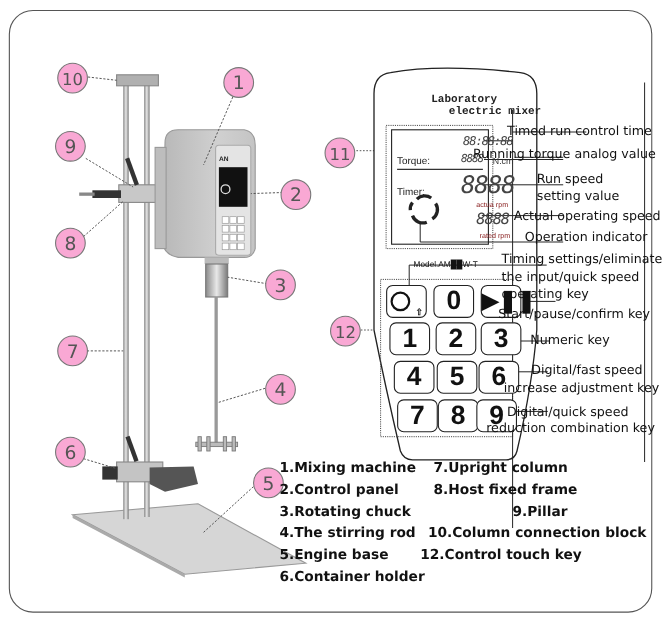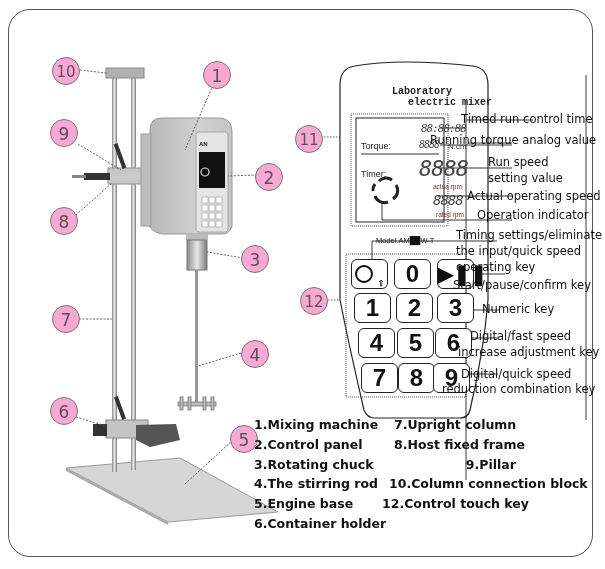--- a/index.html
+++ b/index.html
@@ -191,21 +191,21 @@
 <div class="ann" style="left:430px;top:134px;">Running torque analog value</div>
 <div class="ann" style="left:488px;top:156px;">Run speed</div>
 <div class="ann" style="left:488px;top:172px;">setting value</div>
 <div class="ann" style="left:467px;top:190px;">Actual operating speed</div>
 <div class="ann" style="left:477px;top:209px;">Operation indicator</div>
 <div class="ann" style="left:456px;top:229px;">Timing settings/eliminate</div>
 <div class="ann" style="left:456px;top:245px;">the input/quick speed</div>
 <div class="ann" style="left:456px;top:261px;">operating key</div>
 <div class="ann" style="left:453px;top:279px;">Start/pause/confirm key</div>
 <div class="ann" style="left:482px;top:303px;">Numeric key</div>
-<div class="ann" style="left:470px;top:330px;">Digital/fast speed</div>
+<div class="ann" style="left:483px;top:330px;">Digital/fast speed</div>
 <div class="ann" style="left:458px;top:346px;">increase adjustment key</div>
 <div class="ann" style="left:461px;top:368px;">Digital/quick speed</div>
 <div class="ann" style="left:442px;top:383px;">reduction combination key</div>
 
 <div class="legend" style="left:254px;top:415px;">
   <div>1.Mixing machine</div>
   <div>2.Control panel</div>
   <div>3.Rotating chuck</div>
   <div>4.The stirring rod</div>
   <div>5.Engine base</div>

